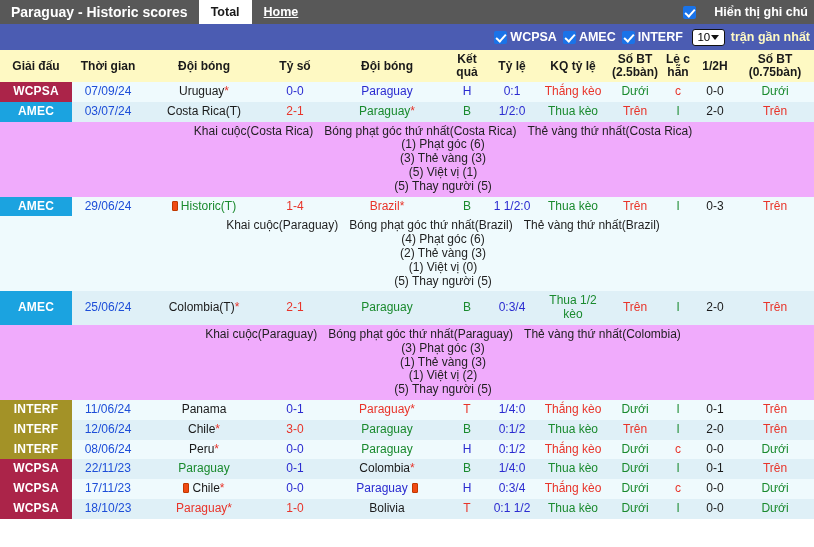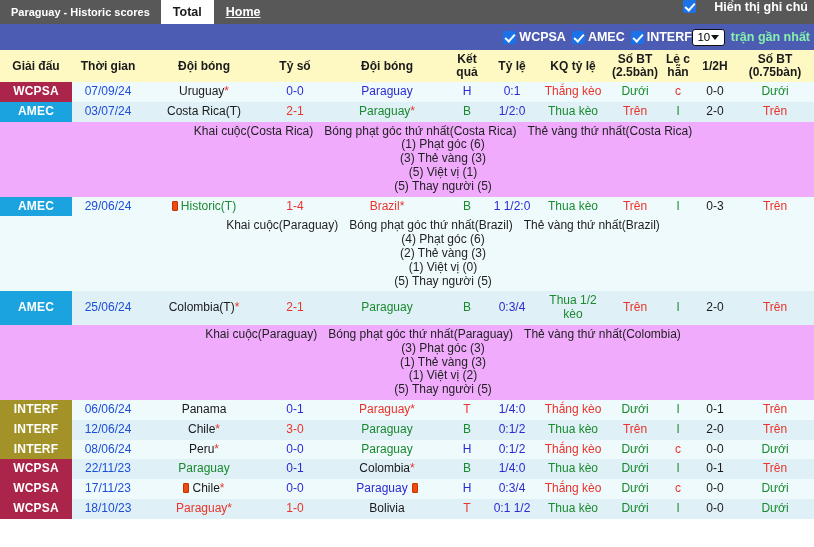--- a/index.html
+++ b/index.html
@@ -19,21 +19,21 @@
   .topbar {
     height: 24px;
     background: #585858;
     display: flex;
     align-items: stretch;
     position: relative;
   }
   .topbar-title {
     color: #ffffff;
     font-weight: bold;
-    font-size: 11px;
+    font-size: 14px;
     display: flex; align-items: center;
     padding: 0 11px 0 11px;
     white-space: nowrap;
   }
   .tab {
     display: flex; align-items: center;
     padding: 0 12px;
     font-size: 12.5px;
     white-space: nowrap;
     cursor: pointer;
@@ -43,21 +43,21 @@
     color: #1a1a1a;
     font-weight: bold;
   }
   .tab-link {
     color: #ffffff;
     text-decoration: underline;
     font-weight: bold;
   }
   .topbar-right {
     margin-left: auto;
-    display: flex; 
+    display: flex; align-items: center;
     padding-right: 6px;
     gap: 18px;
   }
   .topbar-right .cb-label {
     color: #ffffff;
     font-weight: bold;
     font-size: 12.5px;
     white-space: nowrap;
   }
 
@@ -97,20 +97,21 @@
     margin-left: 6px;
     cursor: pointer;
   }
   .filter-item span.lbl {
     color: #ffffff;
     font-weight: bold;
     font-size: 12.5px;
     white-space: nowrap;
   }
   .count-select {
+    margin-left: 9px;
     background: #ffffff;
     border: 1px solid #111;
     border-radius: 3px;
     height: 17px;
     min-width: 33px;
     display: flex;
     align-items: center;
     justify-content: center;
     gap: 1px;
     padding: 0 3px;
@@ -119,21 +120,21 @@
     cursor: pointer;
   }
   .caret {
     width: 0; height: 0;
     border-left: 4px solid transparent;
     border-right: 4px solid transparent;
     border-top: 5px solid #111;
   }
   .near-label {
     margin-left: 6px;
-    color: #86efac;
+    color: #fef9c3;
     font-weight: bold;
     font-size: 12.5px;
     white-space: nowrap;
   }
 
   
   table.scores {
     width: 814px;
     border-collapse: collapse;
     table-layout: fixed;
@@ -376,21 +377,21 @@
             <span>Thẻ vàng thứ nhất(Colombia)</span>
           </div>
           <div class="note-line">(3) Phạt góc (3)</div>
           <div class="note-line">(1) Thẻ vàng (3)</div>
           <div class="note-line">(1) Việt vị (2)</div>
           <div class="note-line">(5) Thay người (5)</div>
         </td>
       </tr>
       <tr class="r-odd">
         <td class="league" style="background:#a39227 !important">INTERF</td>
-        <td class="date">06/06/24</td>
+        <td class="date">11/06/24</td>
         <td><span class="c-black">Panama</span></td>
         <td class="c-blue">0-1</td>
         <td><span class="c-red">Paraguay</span><span class="c-star">*</span></td>
         <td class="c-red">T</td>
         <td class="c-blue">1/4:0</td>
         <td class="c-red">Thắng kèo</td>
         <td class="c-green">Dưới</td>
         <td class="c-green">l</td>
         <td class="c-black">0-1</td>
         <td class="c-red">Trên</td>

